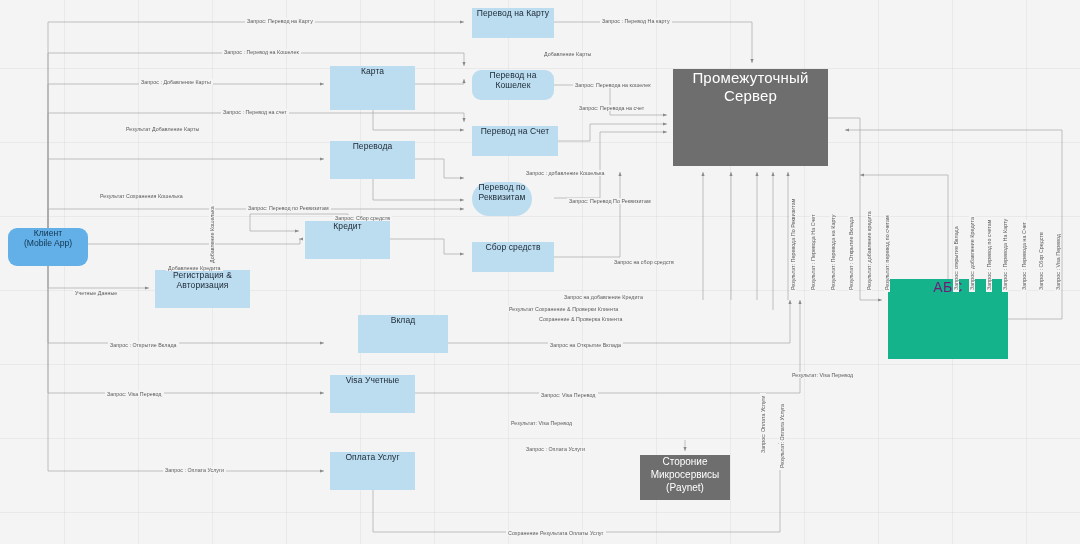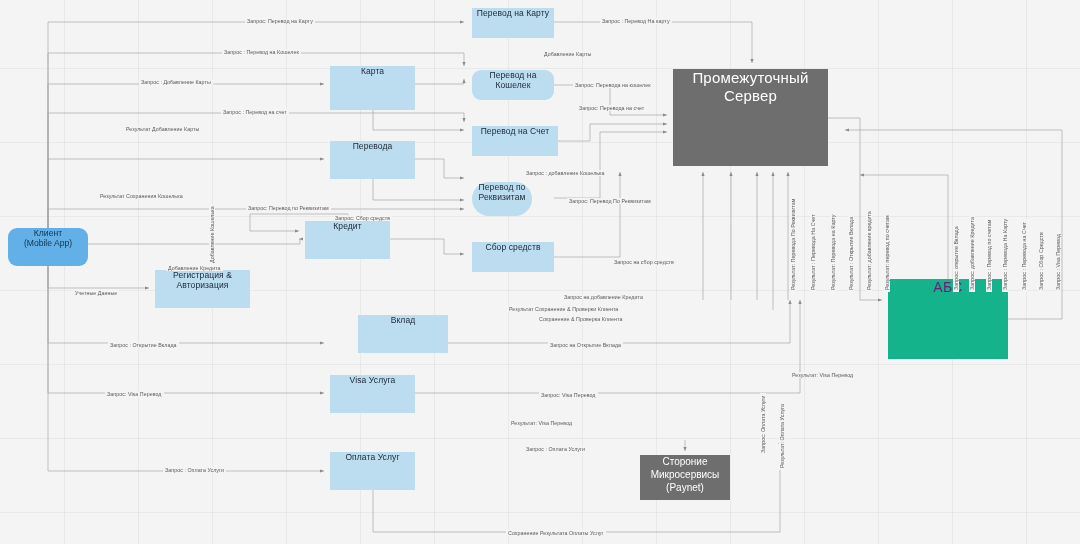--- a/index.html
+++ b/index.html
@@ -128,21 +128,21 @@
       <div class="node n-service" style="left: 305px; top: 221px; width: 85px; height: 38px;">
         <span>Кредит</span>
       </div>
       <div class="node n-service" style="left: 155px; top: 270px; width: 95px; height: 38px;">
         <span>Регистрация &amp;<br>Авторизация</span>
       </div>
       <div class="node n-service" style="left: 330px; top: 315px; width: 90px; height: 38px; margin-left: 28px;">
         <span>Вклад</span>
       </div>
       <div class="node n-service" style="left: 330px; top: 375px; width: 85px; height: 38px;">
-        <span>Visa Услуга</span>
+        <span>Visa Учетные</span>
       </div>
       <div class="node n-service" style="left: 330px; top: 452px; width: 85px; height: 38px;">
         <span>Оплата Услуг</span>
       </div>
       <div class="node n-service" style="left: 472px; top: 8px; width: 82px; height: 30px;">
         <span>Перевод на Карту</span>
       </div>
       <div class="node n-service" style="left: 472px; top: 70px; width: 82px; height: 30px; border-radius: 9px;">
         <span>Перевод на Кошелек</span>
       </div>

